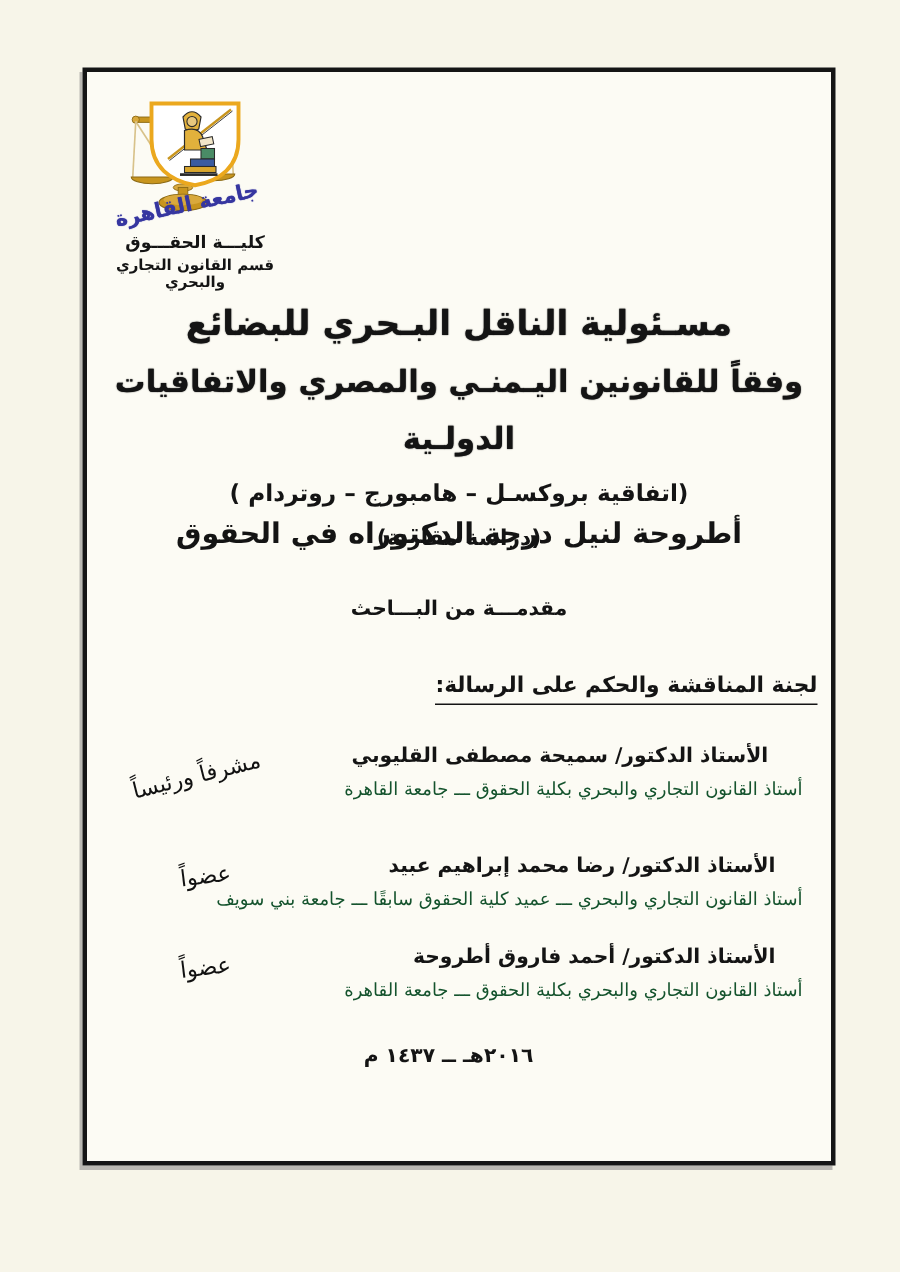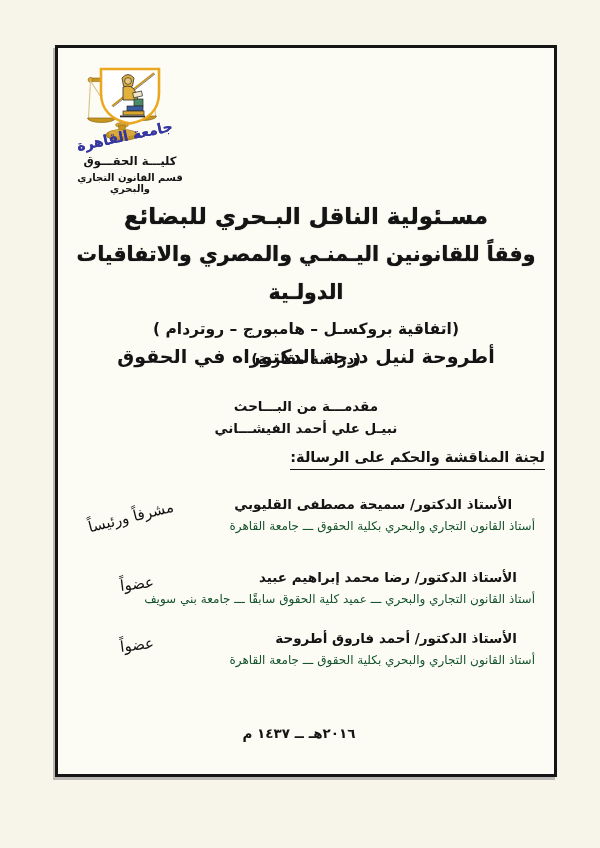--- a/index.html
+++ b/index.html
@@ -58,21 +58,21 @@
   .member .m-title{font-size:12px;font-weight:400;margin-top:7px;color:#14532d;}
   .m1{top:448px;text-align:center;} .m2{top:521px;} .m3{top:582px;}
   .role{
     left:8px;width:130px;text-align:center;
     font-size:15px;color:#111;
     white-space:nowrap;direction:rtl;
   }
   .role-1{top:460px;transform:rotate(-14deg);}
   .role-2{top:527px;left:14px;transform:rotate(-7deg);}
   .role-3{top:588px;left:14px;transform:rotate(-7deg);}
-  .date-line{top:677px;left:0;right:14px;text-align:center;font-size:13.5px;font-weight:700;}
+  .date-line{top:648px;left:0;right:14px;text-align:center;font-size:13.5px;font-weight:700;}
 </style>
 </head>
 <body>
 
 <div class="page">
   <div class="frame">
 
     <div class="abs scales">
       <svg width="80" height="76" viewBox="0 0 80 76" xmlns="http://www.w3.org/2000/svg">
         <circle cx="40" cy="6" r="3" fill="#C8951E" stroke="#8B6914" stroke-width=".7"></circle>
@@ -117,21 +117,20 @@
       <div class="t1">مسـئولية الناقل البـحري للبضائع</div>
       <div class="t2">وفقاً للقانونين اليـمنـي والمصري والاتفاقيات الدولـية</div>
       <div class="t3">(اتفاقية بروكسـل – هامبورج – روتردام )</div>
       <div class="t4">(دراسة مقارنة)</div>
     </div>
 
     <div class="abs degree">أطروحة لنيل درجة الدكتوراه في الحقوق</div>
 
     <div class="abs presented">
       <div>مقدمـــة من البـــاحث</div>
-      <div>نبيـل علي أحمد الفيشـــاني</div>
     </div>
 
     <div class="abs committee-heading">لجنة المناقشة والحكم على الرسالة:</div>
 
     <div class="abs member m1">
       <div class="m-name">الأستاذ الدكتور/ سميحة مصطفى القليوبي</div>
       <div class="m-title">أستاذ القانون التجاري والبحري بكلية الحقوق ـــ جامعة القاهرة</div>
     </div>
     <div class="abs role role-1">مشرفاً ورئيساً</div>
 

